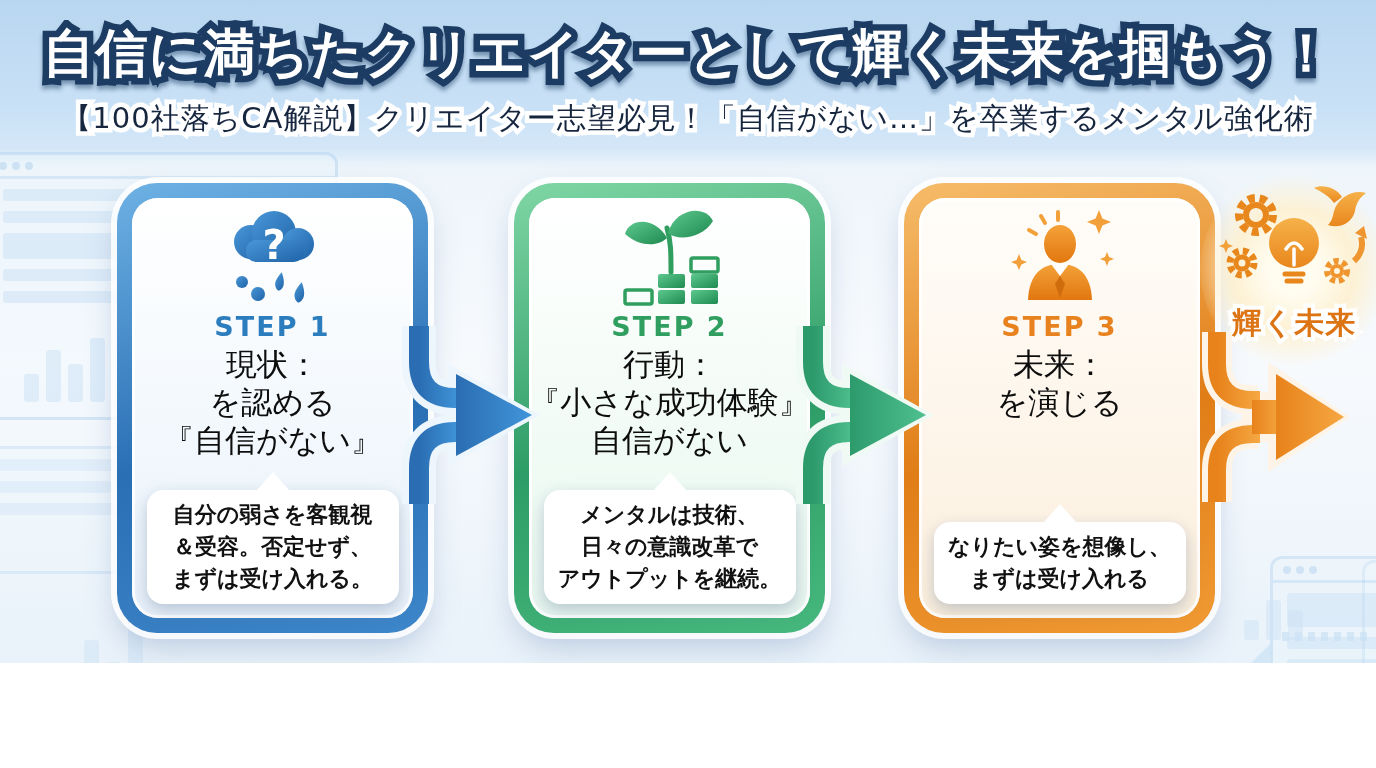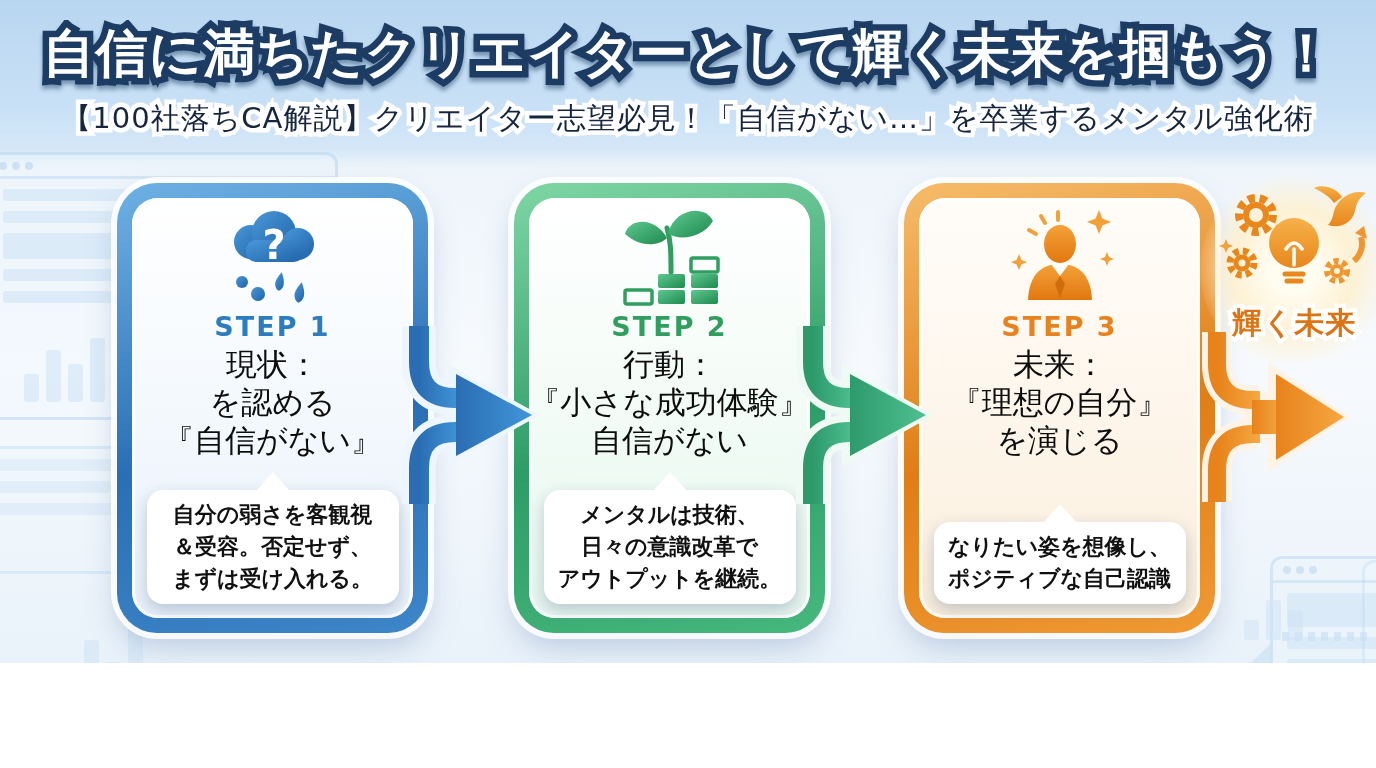--- a/index.html
+++ b/index.html
@@ -233,27 +233,26 @@
         </g>
         <g fill="#f2a03a">
           <path d="M104,4 L107.4,12.6 L116,16 L107.4,19.4 L104,28 L100.6,19.4 L92,16 L100.6,12.6 Z"></path>
           <path d="M112,46 L114,51 L119,53 L114,55 L112,60 L110,55 L105,53 L110,51 Z"></path>
           <path d="M24,48 L26.4,54 L32,56 L26.4,58.4 L24,64 L21.6,58.4 L16,56 L21.6,54 Z"></path>
         </g>
       </svg>
       <div class="step-label label-orange">STEP 3</div>
       <div class="step-title">
         <div>未来：</div>
-        <div>『理想の自分』</div>
         <div>を演じる</div>
       </div>
       <div class="bubble">
         <div class="bubble-tail"></div>
         <div>なりたい姿を想像し、</div>
-        <div>ポジティブな自己認識</div>
+        <div>まずは受け入れる</div>
       </div>
     </div>
   </div>
 
   <svg class="arrow arrow-1" width="150" height="178" viewBox="0 0 150 178">
     <defs>
         <linearGradient id="ab" x1="0" y1="0" x2="1" y2="0">
           <stop offset="0" stop-color="#2a6db2"></stop>
           <stop offset="1" stop-color="#4195da"></stop>
         </linearGradient>

